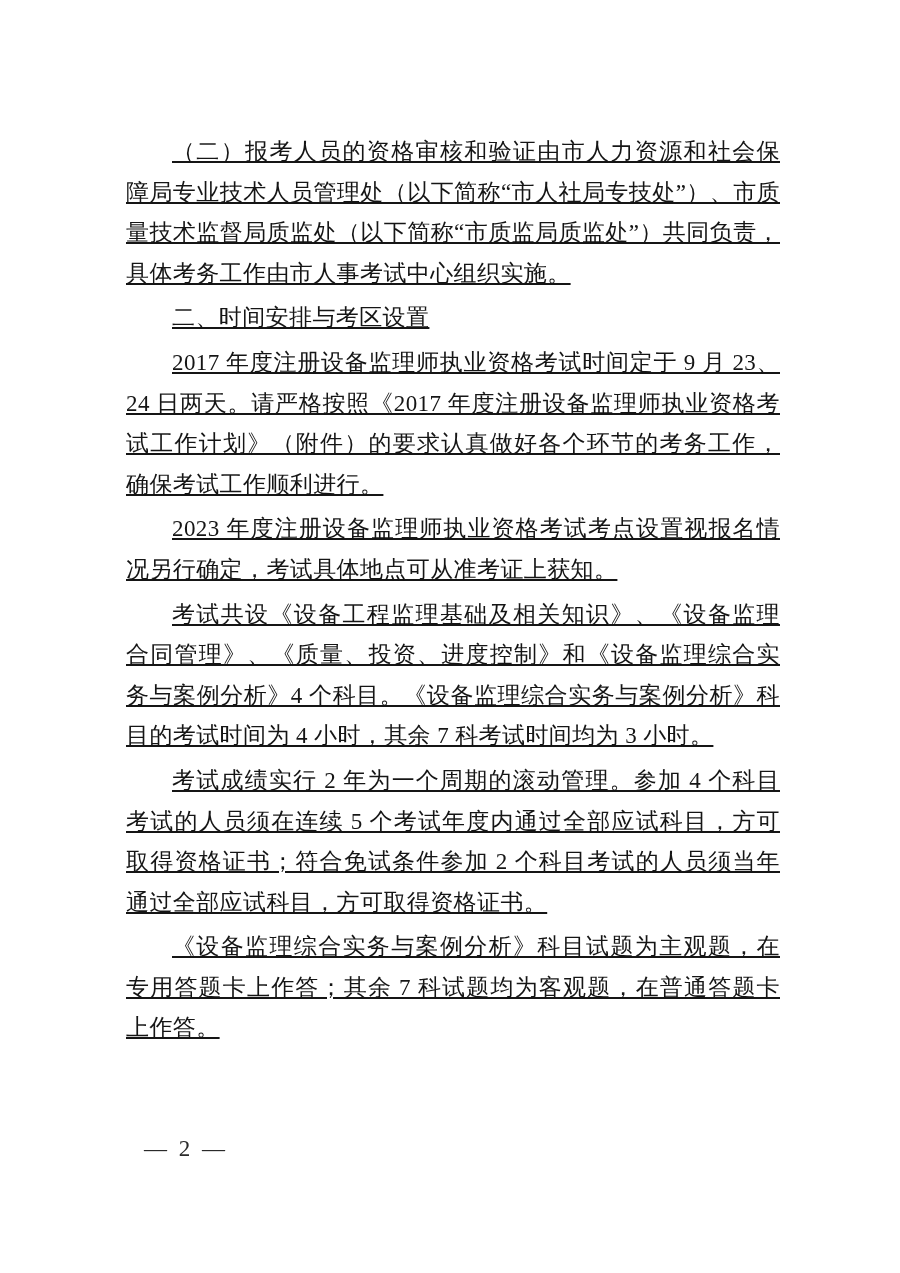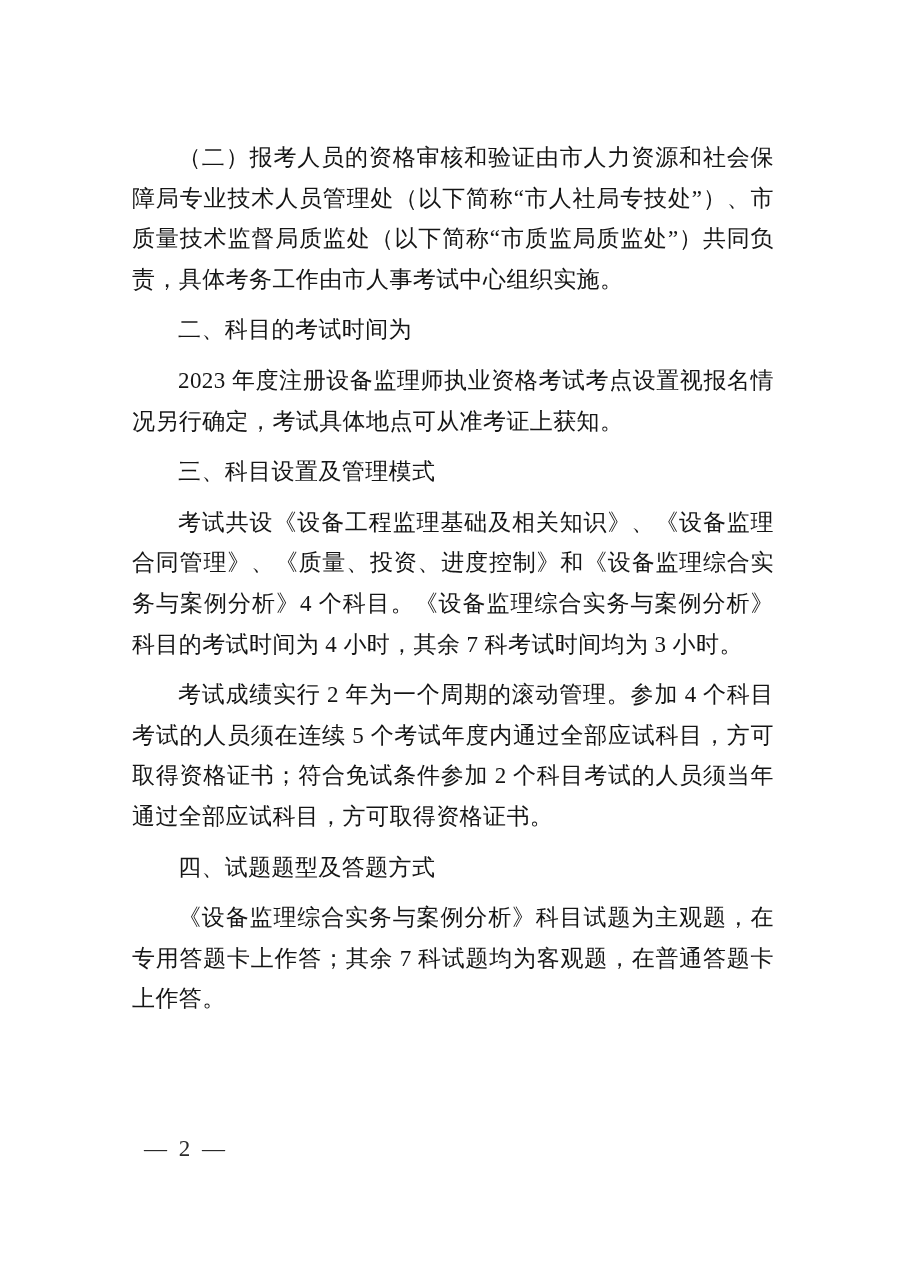--- a/index.html
+++ b/index.html
@@ -22,47 +22,47 @@
     left: 122px;
     top: 128px;
     width: 662px;
     font-size: 23px;
     line-height: 40.6px;
     letter-spacing: 0.4px;
     text-align: justify;
     text-justify: inter-ideograph;
   }
   .text-block p {
-    margin: 10px;
+    margin: 4px;
     padding: 0;
     text-indent: 2em;
+    text-decoration: underline;
   }
   .text-block p.heading {
     font-weight: 600;
     font-weight: 500; 
   }
   .footer {
     position: absolute;
     left: 144px;
     top: 1136px;
     font-size: 23px;
     letter-spacing: 3px;
     color: #2a2a2a;
   }
 </style>
 </head>
 <body>
 
 <div class="page" style="background: rgb(255, 255, 255); color: rgb(21, 21, 21);">
   <div class="text-block">
       <p class="body">（二）报考人员的资格审核和验证由市人力资源和社会保障局专业技术人员管理处（以下简称“市人社局专技处”）、市质量技术监督局质监处（以下简称“市质监局质监处”）共同负责，具体考务工作由市人事考试中心组织实施。</p>
-      <p class="heading">二、科目的考试时间为</p>
+      <p class="heading">二、时间安排与考区设置</p>
+      <p class="body">2017 年度注册设备监理师执业资格考试时间定于 9 月 23、24 日两天。请严格按照《2017 年度注册设备监理师执业资格考试工作计划》（附件）的要求认真做好各个环节的考务工作，确保考试工作顺利进行。</p>
       <p class="body">2023 年度注册设备监理师执业资格考试考点设置视报名情况另行确定，考试具体地点可从准考证上获知。</p>
-      <p class="heading">三、科目设置及管理模式</p>
       <p class="body">考试共设《设备工程监理基础及相关知识》、《设备监理合同管理》、《质量、投资、进度控制》和《设备监理综合实务与案例分析》4 个科目。《设备监理综合实务与案例分析》科目的考试时间为 4 小时，其余 7 科考试时间均为 3 小时。</p>
       <p class="body">考试成绩实行 2 年为一个周期的滚动管理。参加 4 个科目考试的人员须在连续 5 个考试年度内通过全部应试科目，方可取得资格证书；符合免试条件参加 2 个科目考试的人员须当年通过全部应试科目，方可取得资格证书。</p>
-      <p class="heading">四、试题题型及答题方式</p>
       <p class="body">《设备监理综合实务与案例分析》科目试题为主观题，在专用答题卡上作答；其余 7 科试题均为客观题，在普通答题卡上作答。</p>
     </div>
   <div class="footer">
     <span>— 2 —</span>
   </div>
 </div>
 
 </body></html>

